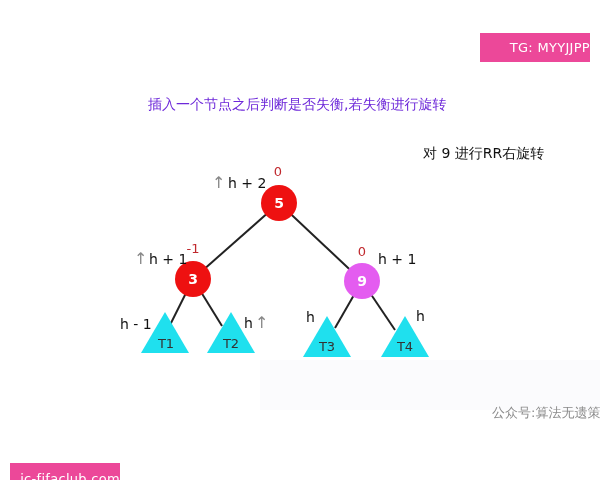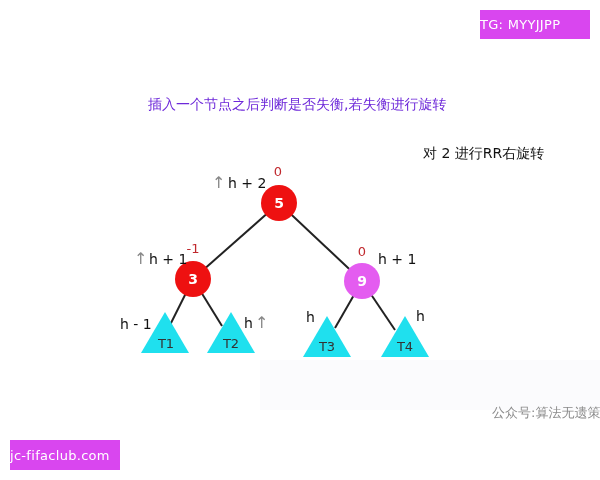--- a/index.html
+++ b/index.html
@@ -6,24 +6,25 @@
     body {
       width: 600px; height: 480px; position: relative; overflow: hidden;
       background: #ffffff;
       font-family: "DejaVu Sans", "Liberation Sans", sans-serif;
     }
     .panel-tint {
       position: absolute; left: 260px; top: 360px; width: 340px; height: 50px;
       background: #fbfbfd;
     }
     .badge {
-      position: absolute; background: #d946ef; color: #ffffff;
+      position: absolute; background: #ec4899; color: #ffffff;
       font-size: 13px; font-family: "DejaVu Sans", sans-serif;
-      display: flex; align-items: center; justify-content: flex-start;
+      display: flex; align-items: center; justify-content: flex-end;
       letter-spacing: 0.3px;
+      margin-top: 23px;
     }
     .badge-top { left: 480px; top: 10px; width: 110px; height: 29px; }
     .badge-bottom { left: 10px; top: 440px; width: 110px; height: 30px; }
     .title {
       position: absolute; left: 148px; top: 96px; font-size: 14px; color: #6d28d9;
       white-space: nowrap;
     }
     .subtitle {
       position: absolute; left: 423px; top: 145px; font-size: 14px; color: #111;
       white-space: nowrap;
@@ -42,21 +43,21 @@
 </head>
 <body>
 
 <div class="panel-tint"></div>
 
 <div class="badge badge-top">
   <span>TG: MYYJJPP</span>
 </div>
 
 <div class="title">插入一个节点之后判断是否失衡,若失衡进行旋转</div>
-<div class="subtitle">对 2 进行RR右旋转</div>
+<div class="subtitle">对 9 进行RR右旋转</div>
 
 <svg class="tree" width="600" height="480">
 
   <g stroke="#222" stroke-width="2">
     <line x1="279" y1="203" x2="193" y2="279"></line>
     <line x1="279" y1="203" x2="362" y2="281"></line>
     <line x1="193" y1="279" x2="170" y2="325"></line>
     <line x1="193" y1="279" x2="222" y2="326"></line>
     <line x1="362" y1="281" x2="335" y2="328"></line>
     <line x1="362" y1="281" x2="395" y2="330"></line>

